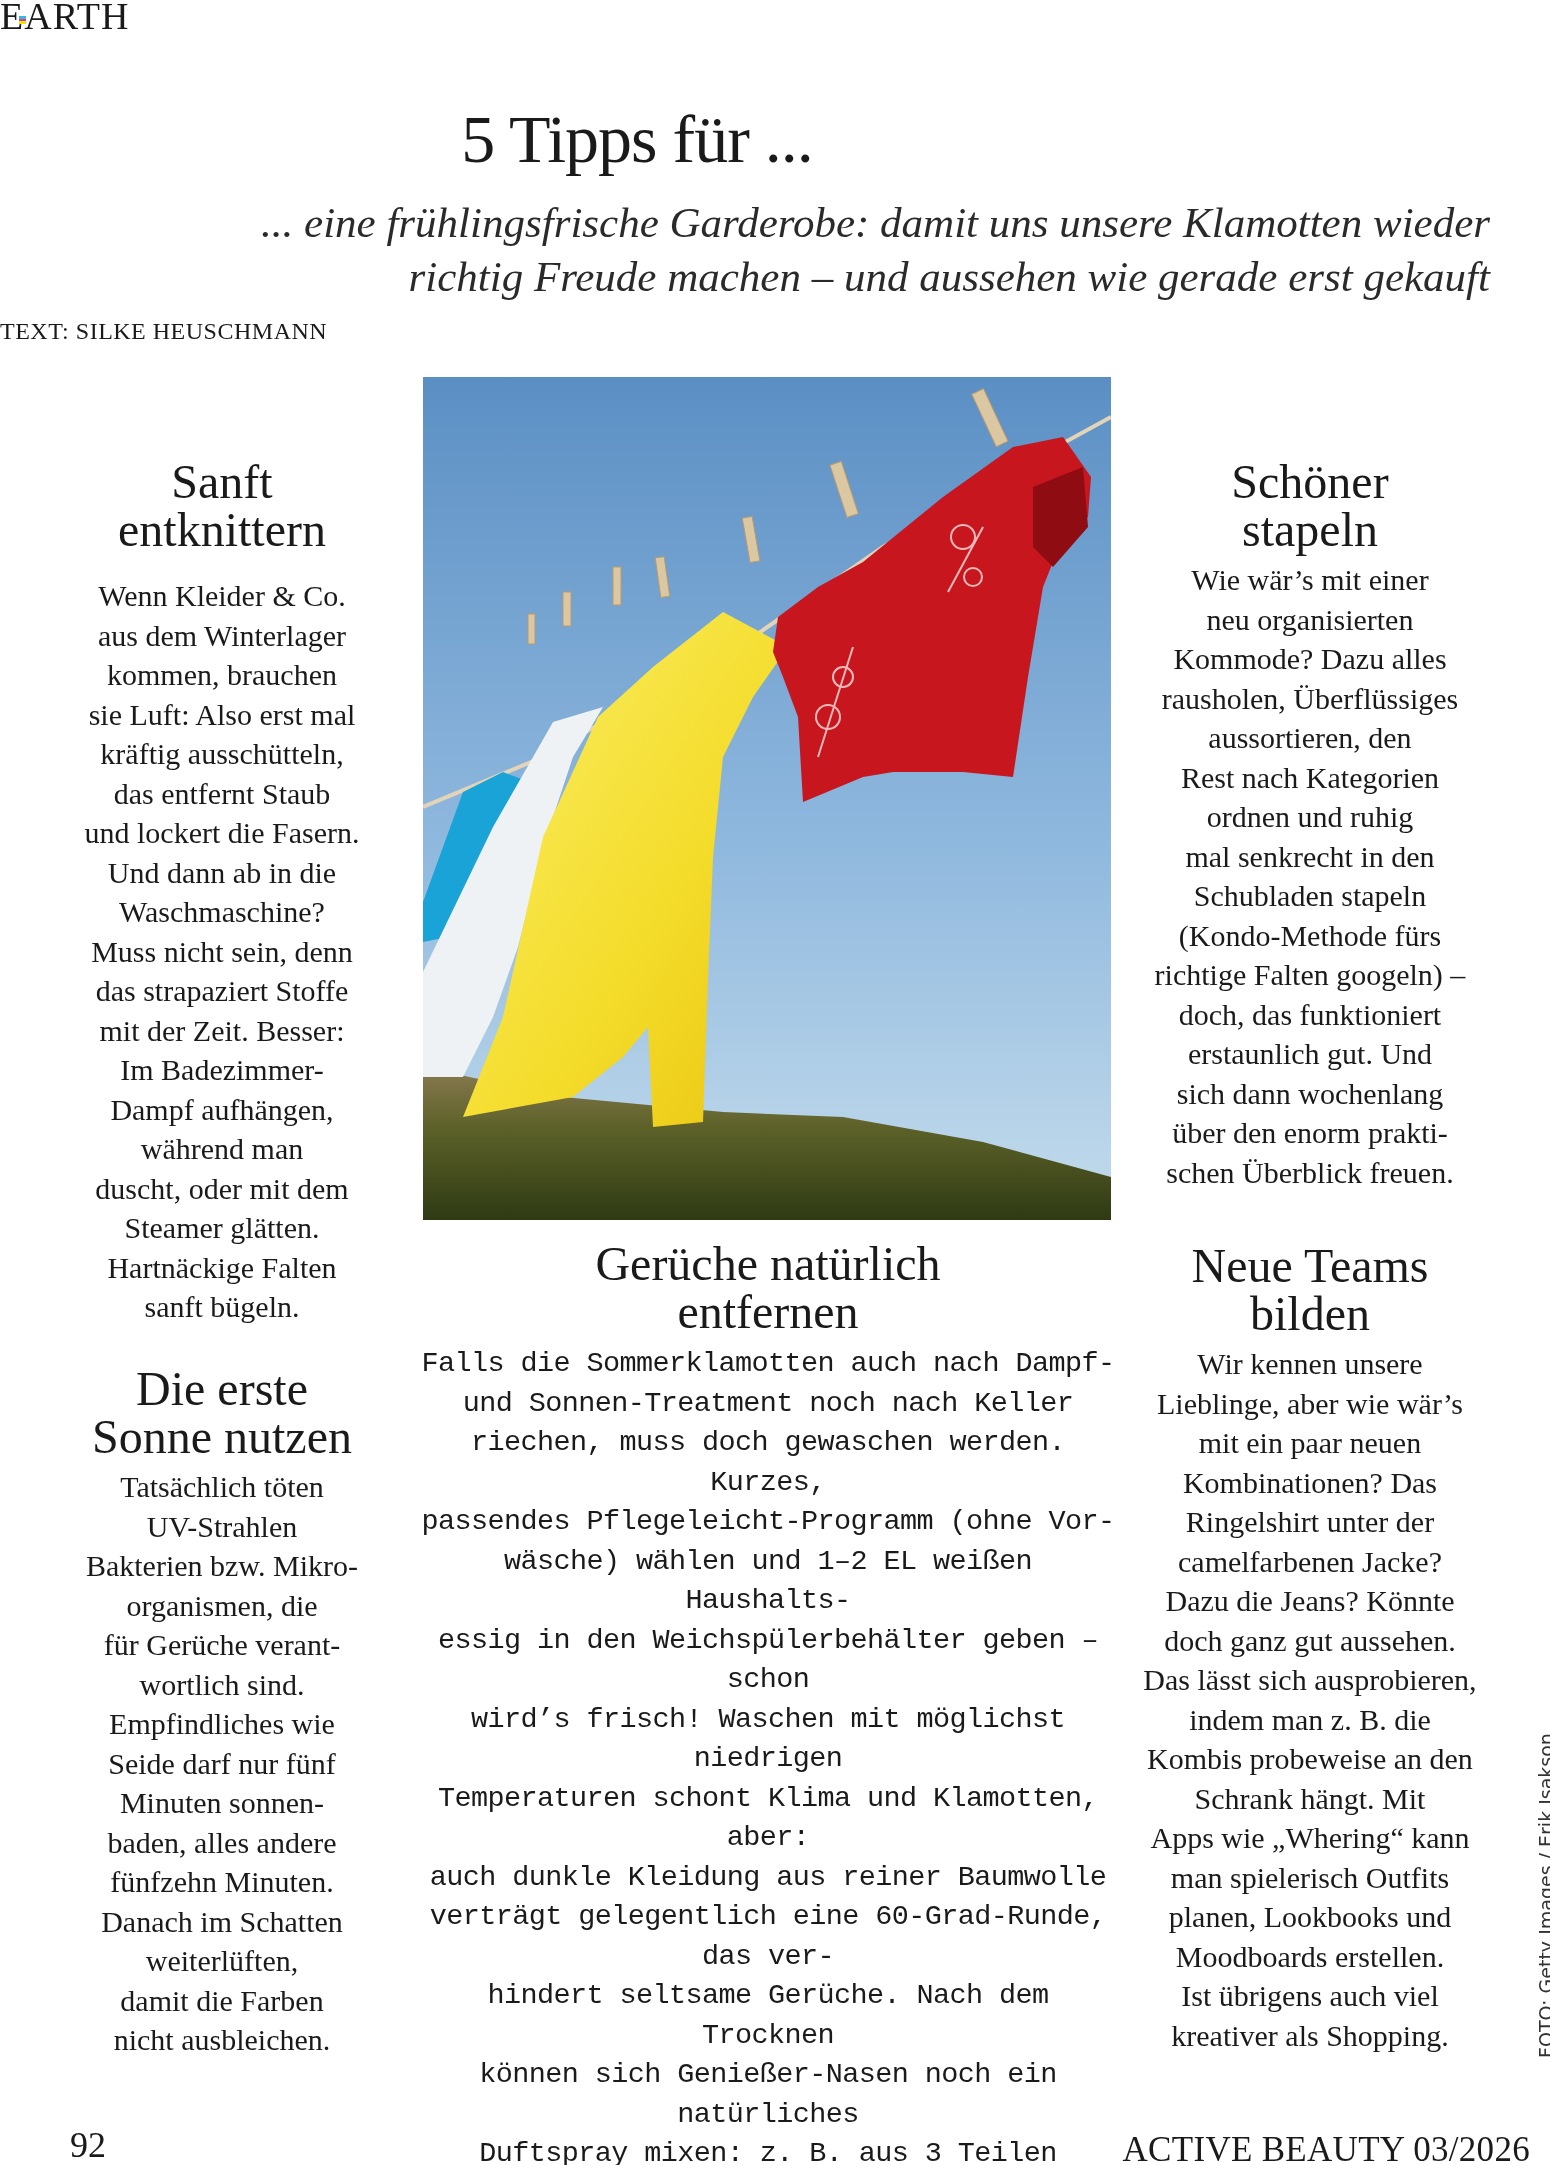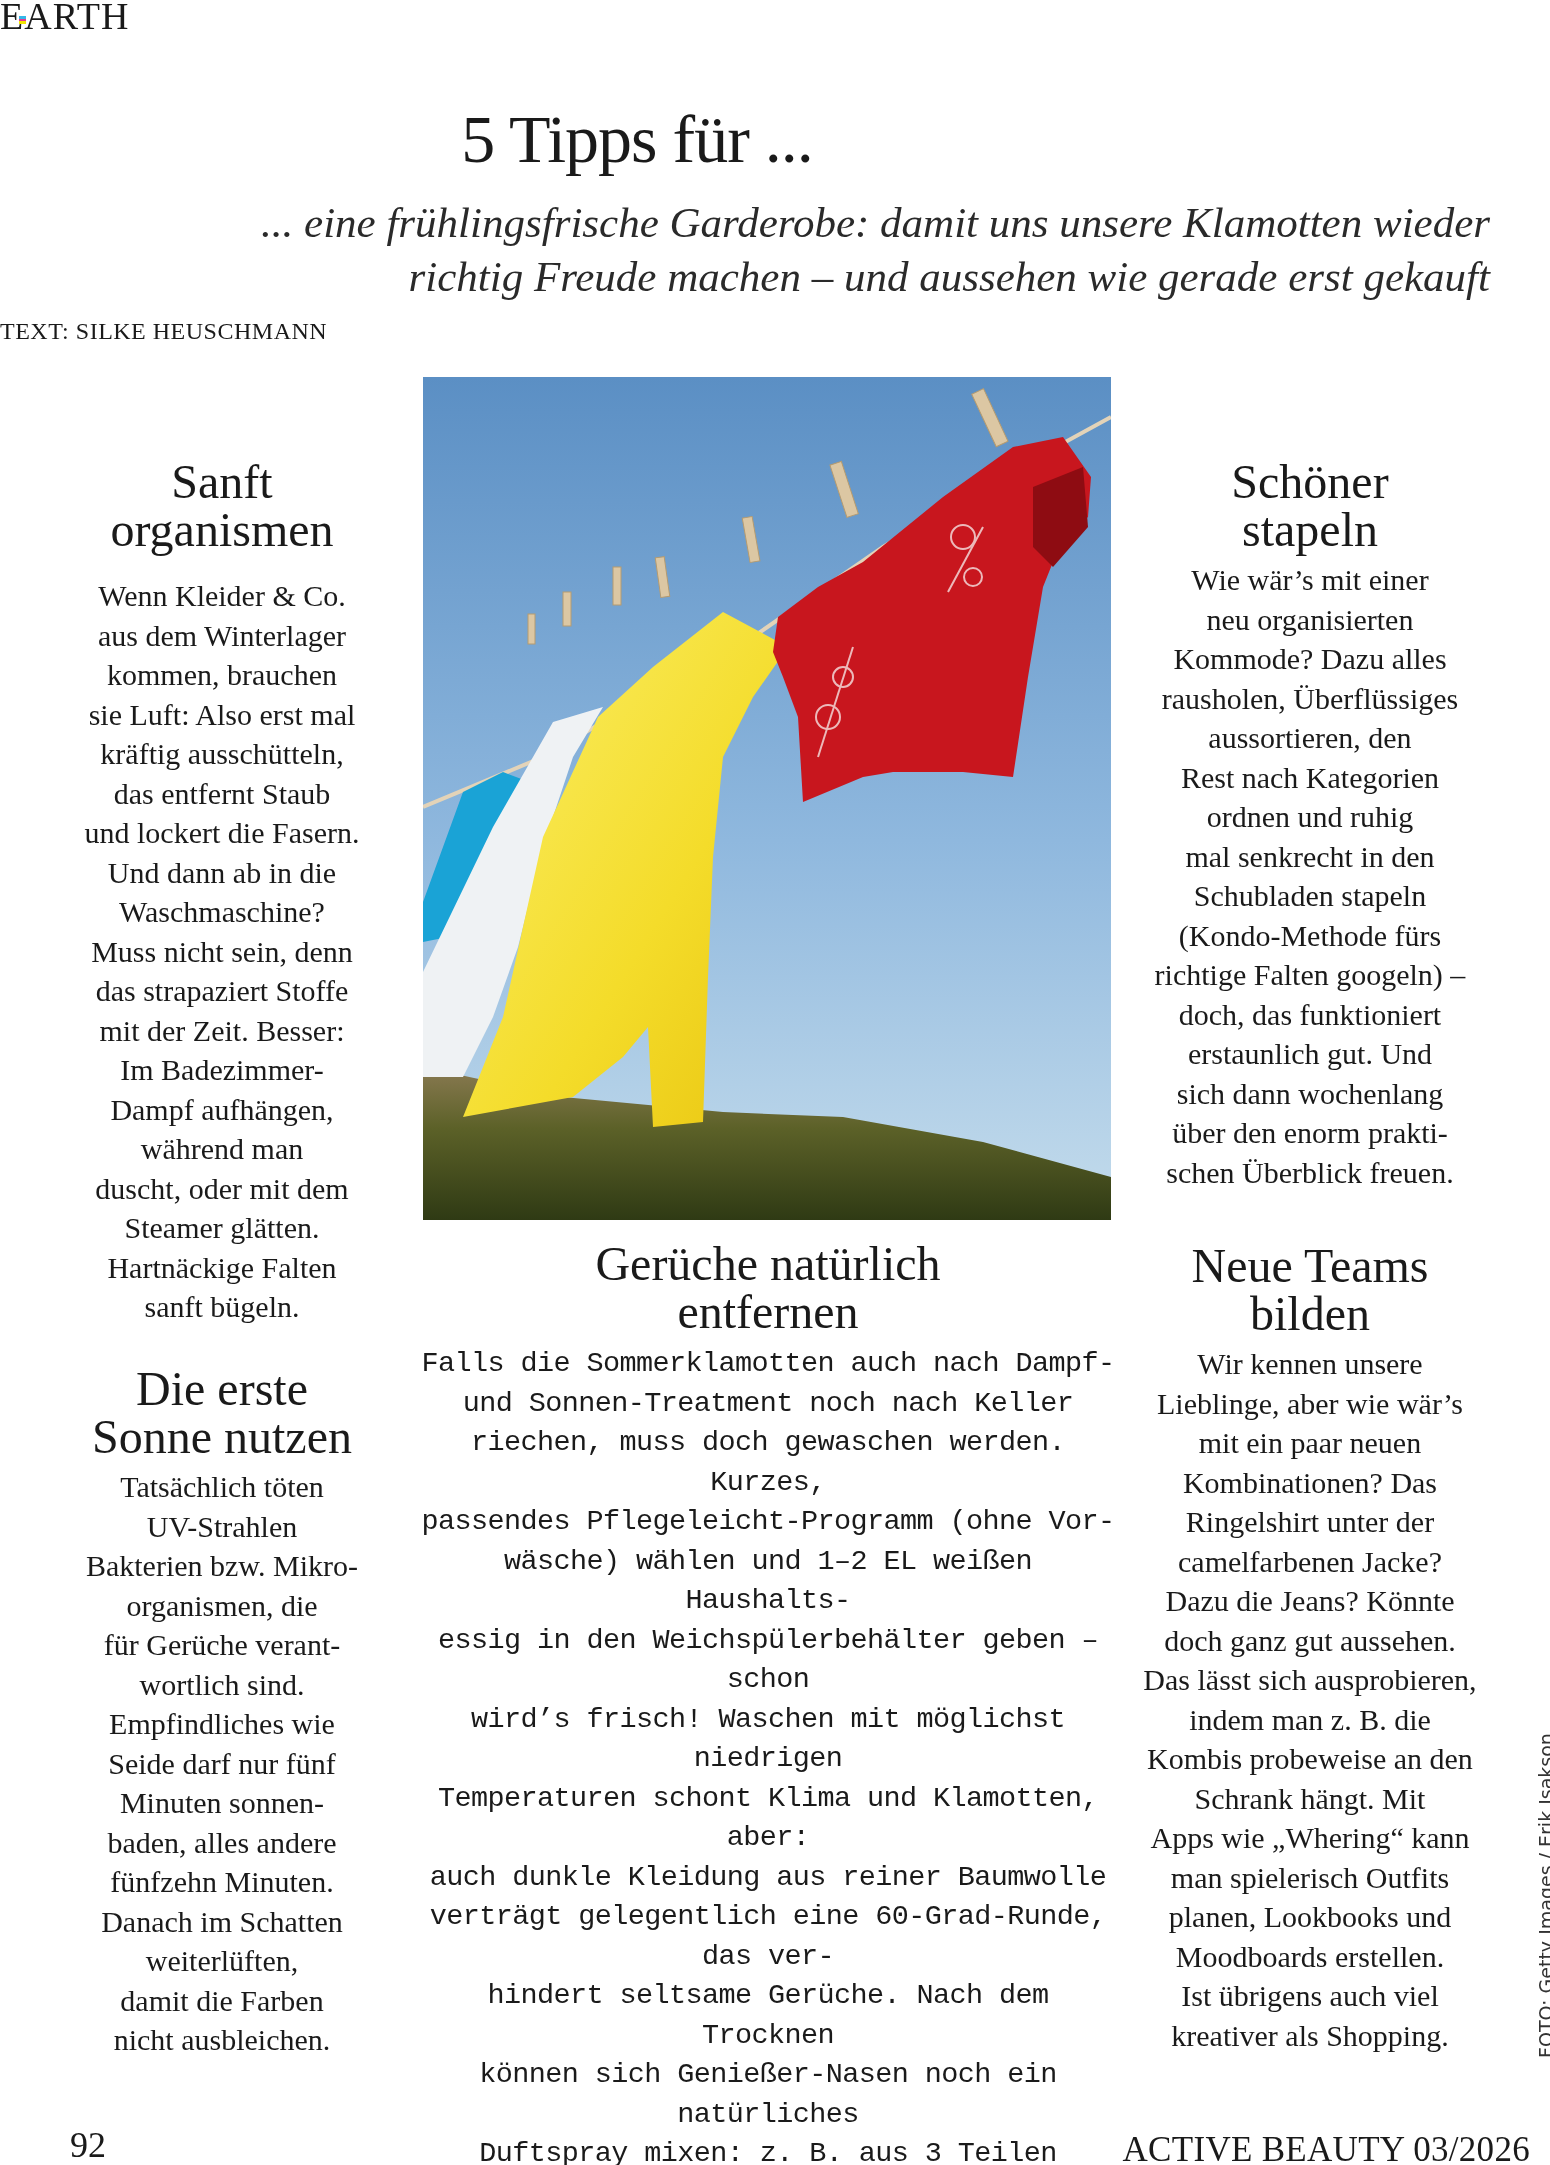--- a/index.html
+++ b/index.html
@@ -35,21 +35,21 @@
 <div class="abs title">5 Tipps für ...</div>
 <div class="abs subtitle">
   <div>... eine frühlingsfrische Garderobe: damit uns unsere Klamotten wieder</div>
   <div>richtig Freude machen – und aussehen wie gerade erst gekauft</div>
 </div>
 <div class="abs byline">TEXT: SILKE HEUSCHMANN</div>
 
 <div class="abs col" style="left:62px; top:458px; width:320px;">
   <h2>
     <span>Sanft</span><br>
-    <span>organismen</span>
+    <span>entknittern</span>
   </h2>
   <p style="margin-top:22px;">Wenn Kleider &amp; Co.
 aus dem Winterlager
 kommen, brauchen
 sie Luft: Also erst mal
 kräftig ausschütteln,
 das entfernt Staub
 und lockert die Fasern.
 Und dann ab in die
 Waschmaschine?

